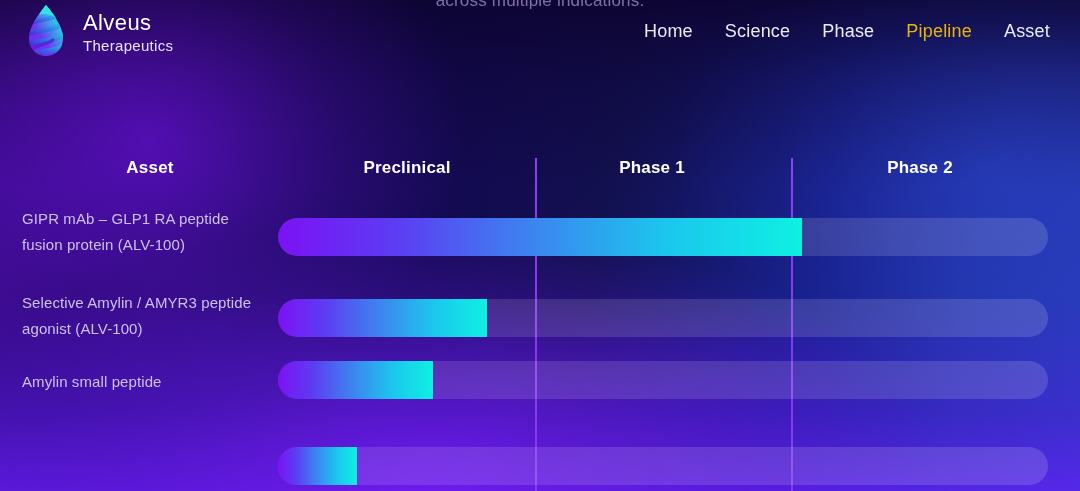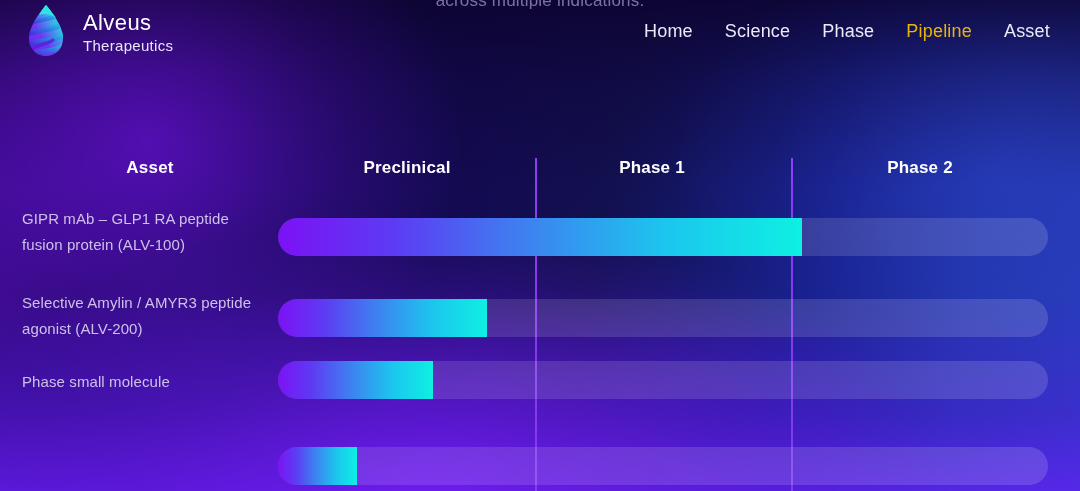--- a/index.html
+++ b/index.html
@@ -289,28 +289,28 @@
   <div class="rows">
 
     <div class="row row-1">
       <div class="row-label">GIPR mAb – GLP1 RA peptide fusion protein (ALV-100)</div>
       <div class="bar-track" style="left: 278px; width: 770px;">
         <div class="bar-fill" style="width: 524px;"></div>
       </div>
     </div>
 
     <div class="row row-2">
-      <div class="row-label">Selective Amylin / AMYR3 peptide agonist (ALV-200)</div>
+      <div class="row-label">Selective Amylin / AMYR3 peptide agonist (ALV-100)</div>
       <div class="bar-track" style="left: 278px; width: 770px;">
         <div class="bar-fill" style="width: 209px;"></div>
       </div>
     </div>
 
     <div class="row row-3">
-      <div class="row-label">Phase small molecule</div>
+      <div class="row-label">Amylin small peptide</div>
       <div class="bar-track" style="left: 278px; width: 770px;">
         <div class="bar-fill" style="width: 155px;"></div>
       </div>
     </div>
 
     <div class="row row-4">
       <div class="bar-track" style="left: 278px; width: 770px;">
         <div class="bar-fill" style="width: 79px;"></div>
       </div>
     </div>

